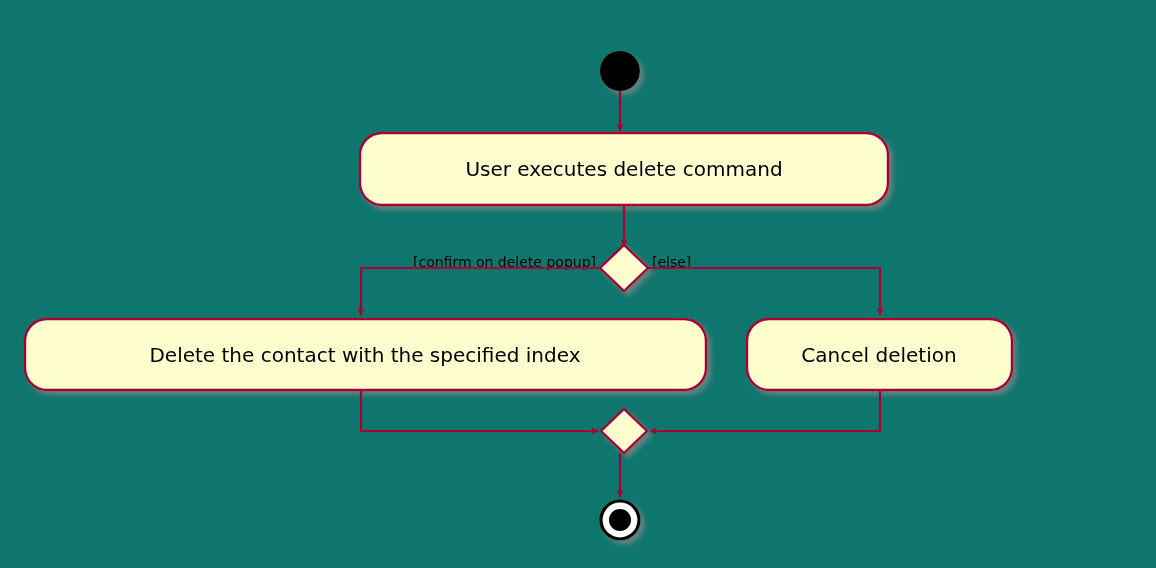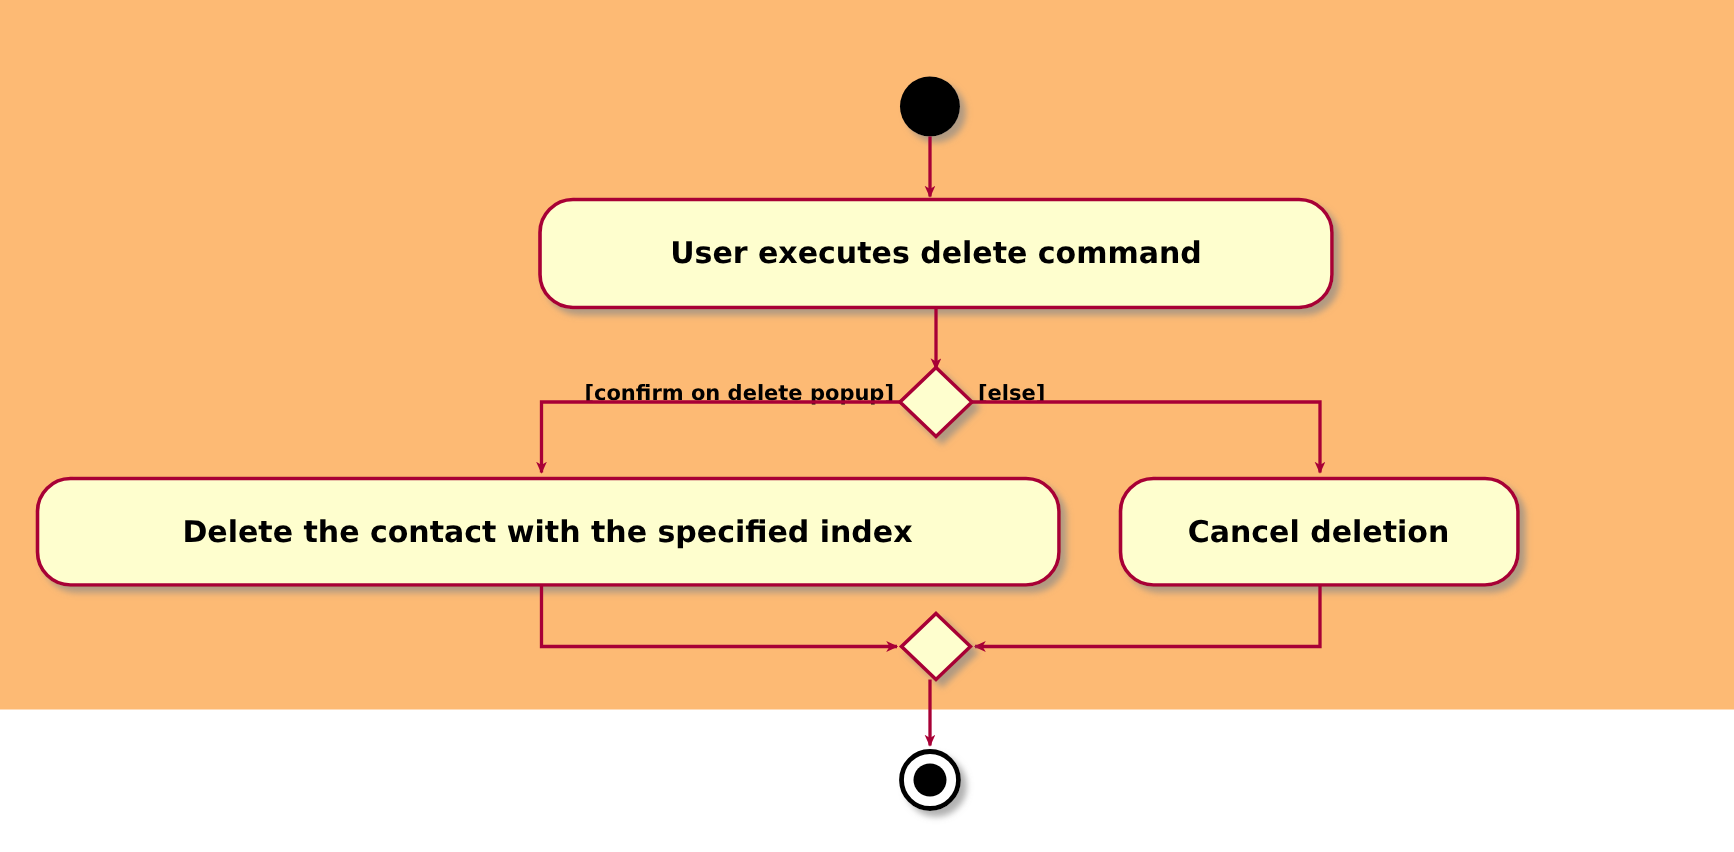--- a/index.html
+++ b/index.html
@@ -9,23 +9,22 @@
   }
   body {
     width: 1156px;
     height: 568px;
     font-family: "DejaVu Sans", sans-serif;
     overflow: hidden;
   }
   #diagram-canvas {
     position: relative;
     width: 1156px;
-    height: 473px;
-    background: #fdba74;
-    font-weight: bold;
+    height: 568px;
+    background: #0f766e;
   }
   svg#activity-diagram {
     display: block;
     width: 1156px;
     height: 568px;
   }
   .node-text {
     font-family: "DejaVu Sans", sans-serif;
     font-size: 20px;
     fill: #000000;

